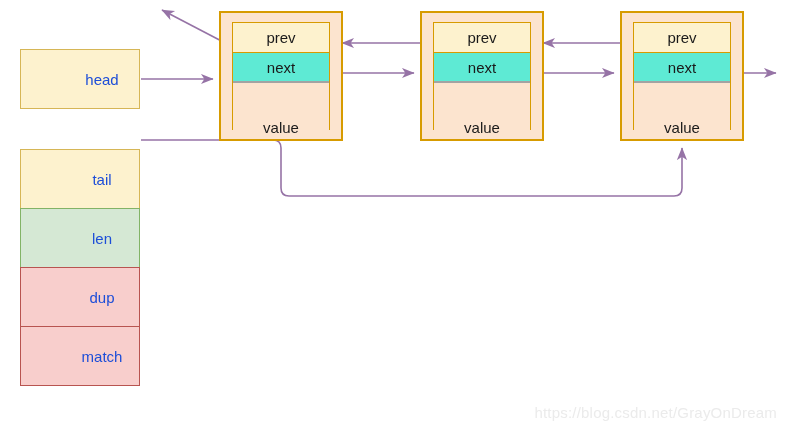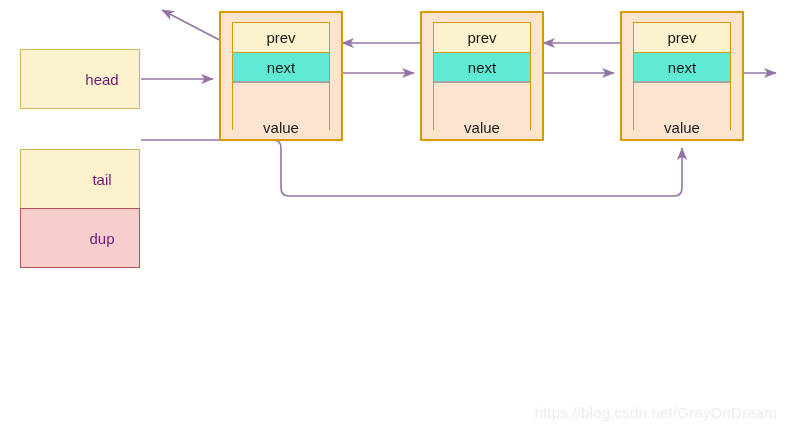--- a/index.html
+++ b/index.html
@@ -35,21 +35,21 @@
     width: 120px;
   }
   .struct-cell {
     box-sizing: border-box;
     width: 120px;
     height: 60px;
     display: flex;
     align-items: center;
     justify-content: center;
     font-size: 15px;
-    color: #701a75;
+    color: #1d4ed8;
     border: 1px solid transparent;
     margin-top: -1px;
     padding-left: 44px;
   }
   .struct-cell:first-child { margin-top: 0; }
   .cell-yellow {
     background: #fdf2ce;
     border-color: #d6b656;
     margin-top: 40px;
   }
@@ -167,22 +167,28 @@
     </g>
   </svg>
 
   <div class="struct-col">
     <div class="struct-cell cell-yellow">
       <span>head</span>
     </div>
     <div class="struct-cell cell-yellow">
       <span>tail</span>
     </div>
+    <div class="struct-cell cell-green">
+      <span>len</span>
+    </div>
     <div class="struct-cell cell-red">
       <span>dup</span>
+    </div>
+    <div class="struct-cell cell-red">
+      <span>match</span>
     </div>
   </div>
 
   <div class="node" id="node1">
     <div class="node-inner">
       <div class="node-field field-prev">
         <span>prev</span>
       </div>
       <div class="node-field field-next">
         <span>next</span>

